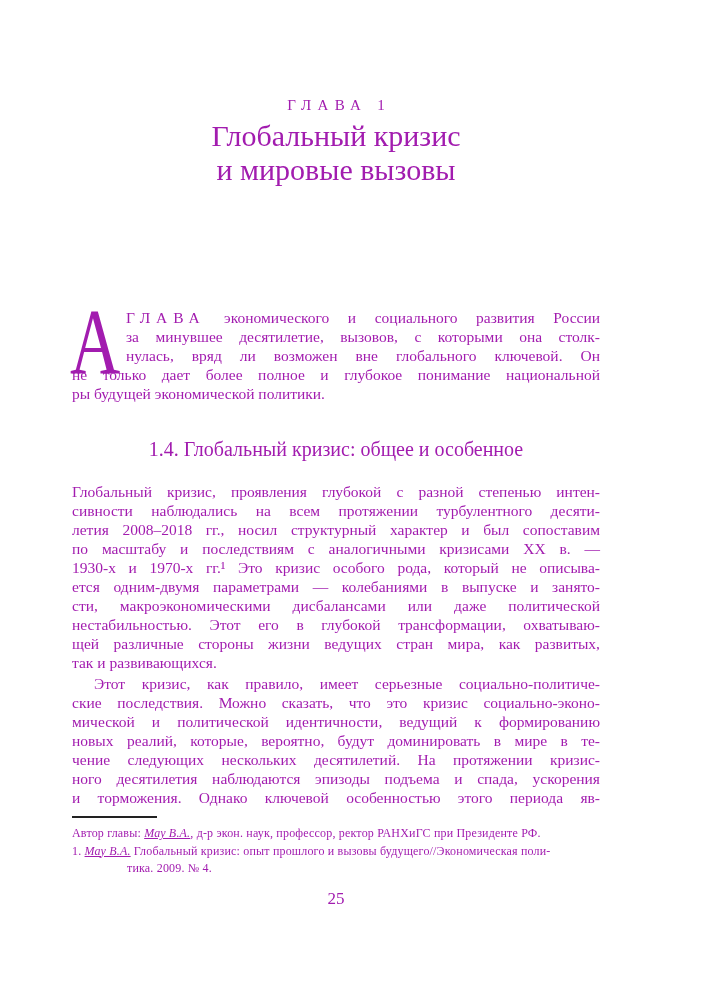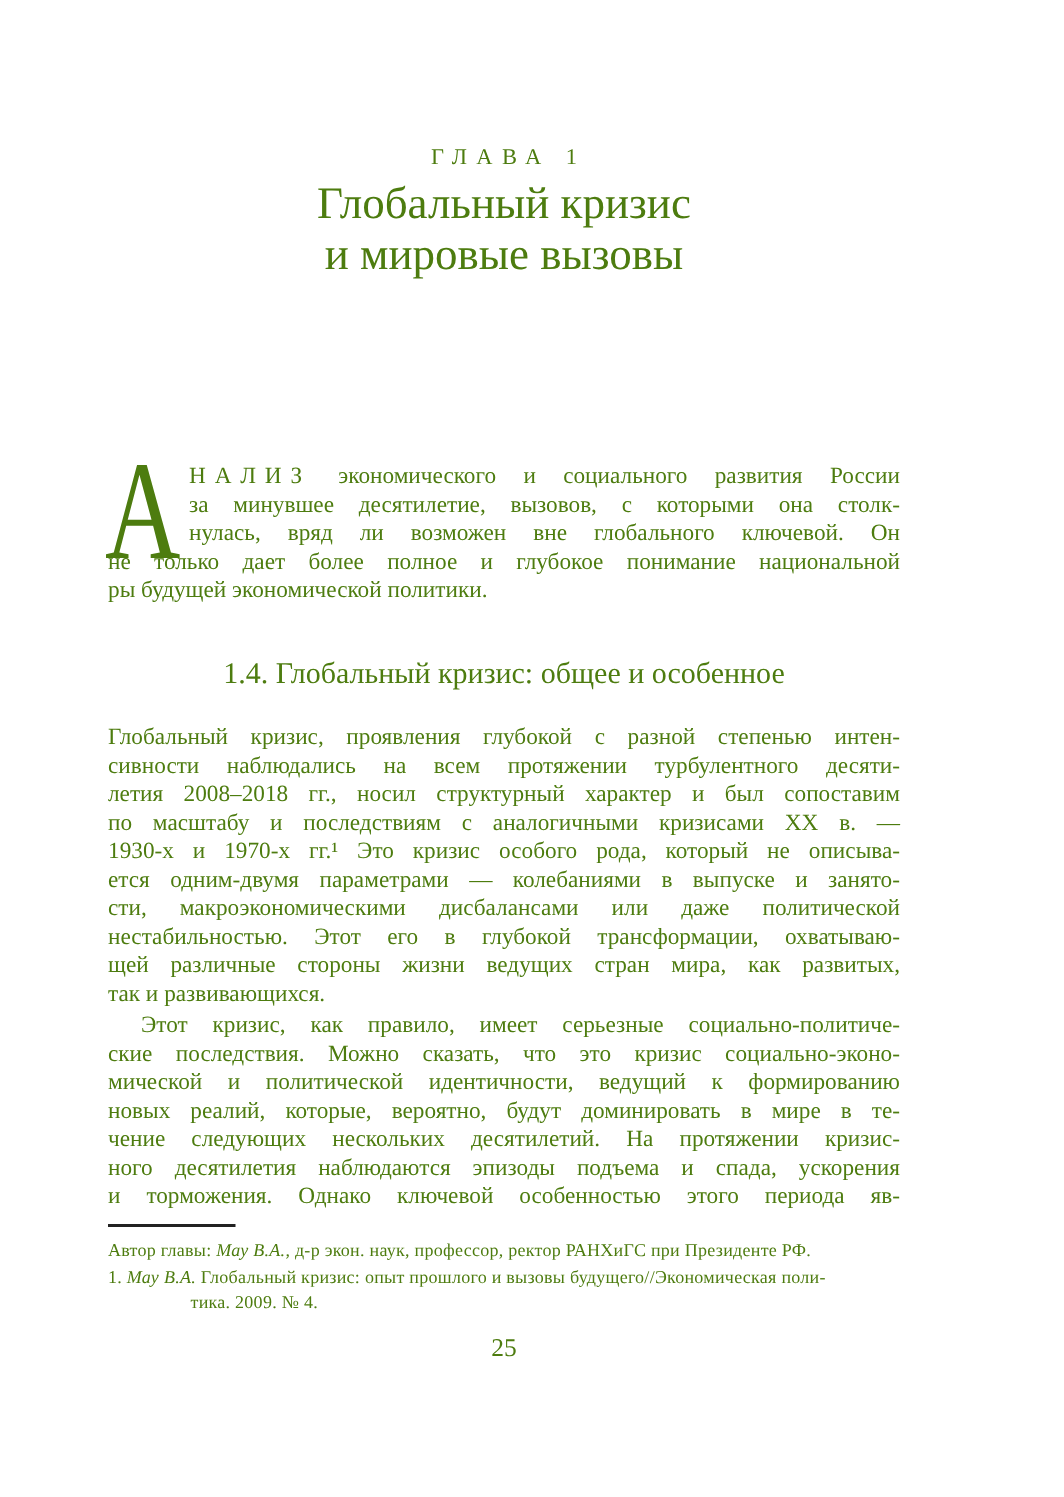--- a/index.html
+++ b/index.html
@@ -4,21 +4,21 @@
 <style>
   * { margin: 0; padding: 0; box-sizing: border-box; }
   html, body { background: #ffffff; }
   .page {
     position: relative;
     width: 709px;
     height: 998px;
     background: #ffffff;
     overflow: hidden;
     font-family: "Liberation Serif", "DejaVu Serif", serif;
-    color: #4d7c0f;
+    color: #a21caf;
   }
   .content {
     position: absolute;
     left: 72px;
     top: 0;
     width: 528px;
   }
   .chapter-label {
     margin-top: 96px;
     font-size: 15px;
@@ -76,21 +76,21 @@
     height: 2px;
     background: #222222;
   }
   .footnotes {
     margin-top: 7px;
     font-size: 12px;
     line-height: 17.5px;
   }
   .fn-line { letter-spacing: 0.015em; }
   .fn-cont { padding-left: 55px; }
-  .italic { font-style: italic; }
+  .italic { font-style: italic; text-decoration: underline; }
   .page-number {
     margin-top: 11px;
     font-size: 17px;
     line-height: 20px;
     text-align: center;
   }
 </style>
 </head>
 <body>
 
@@ -101,21 +101,21 @@
 
     <h1 class="chapter-title">
       <div>Глобальный кризис</div>
       <div>и мировые вызовы</div>
     </h1>
 
     <div class="intro">
       <span class="dropcap">
           <span class="dropcap-glyph">А</span>
         </span>
-      <div class="ln"><span class="spaced-caps">НАЛИЗ</span><span> экономического и социального развития России</span></div>
+      <div class="ln"><span class="spaced-caps">ГЛАВА</span><span> экономического и социального развития России</span></div>
       <div class="ln">за минувшее десятилетие, вызовов, с которыми она столк-</div>
       <div class="ln">нулась, вряд ли возможен вне глобального ключевой. Он</div>
       <div class="ln">не только дает более полное и глубокое понимание национальной</div>
       <div class="ln last">ры будущей экономической политики.</div>
     </div>
 
     <h2 class="section-heading">1.4. Глобальный кризис: общее и особенное</h2>
 
     <div class="para2">
       <div class="ln">Глобальный кризис, проявления глубокой с разной степенью интен-</div>

